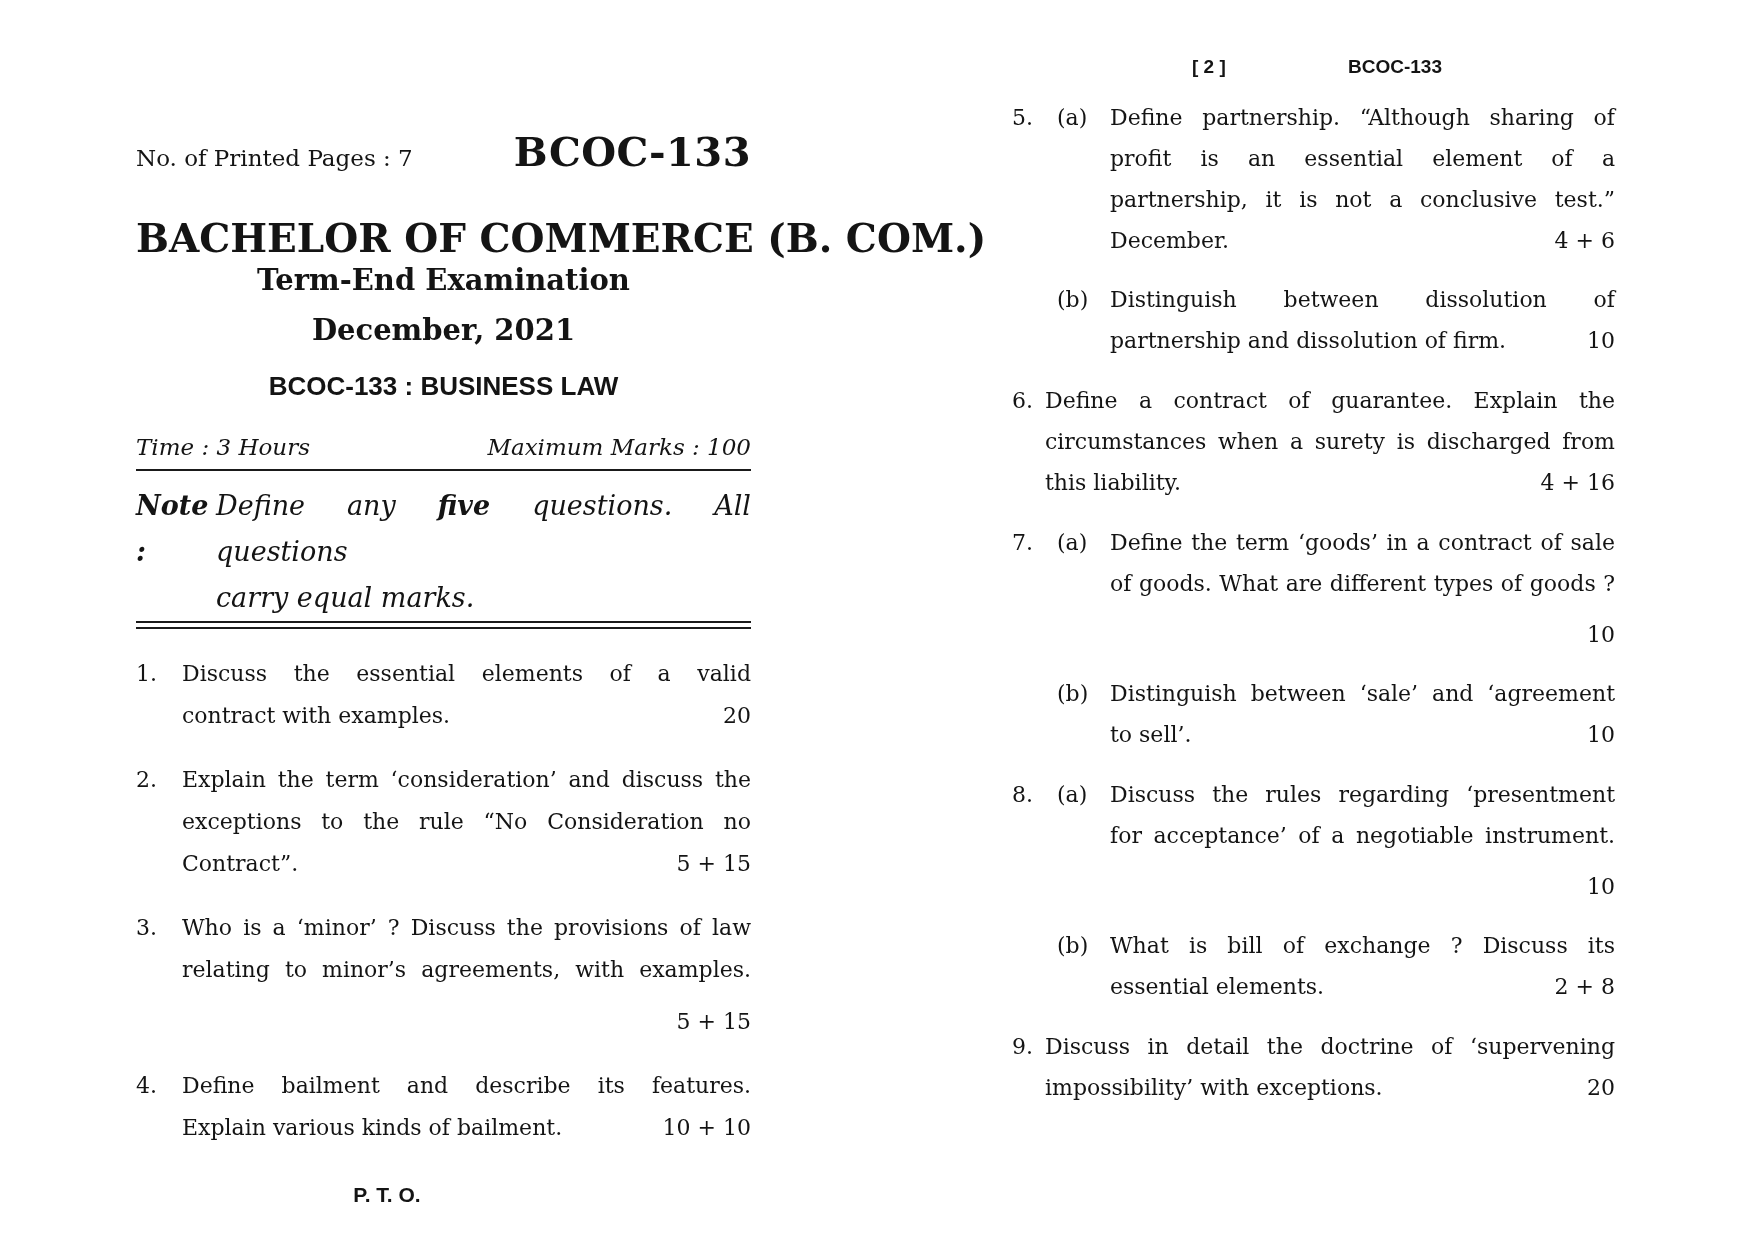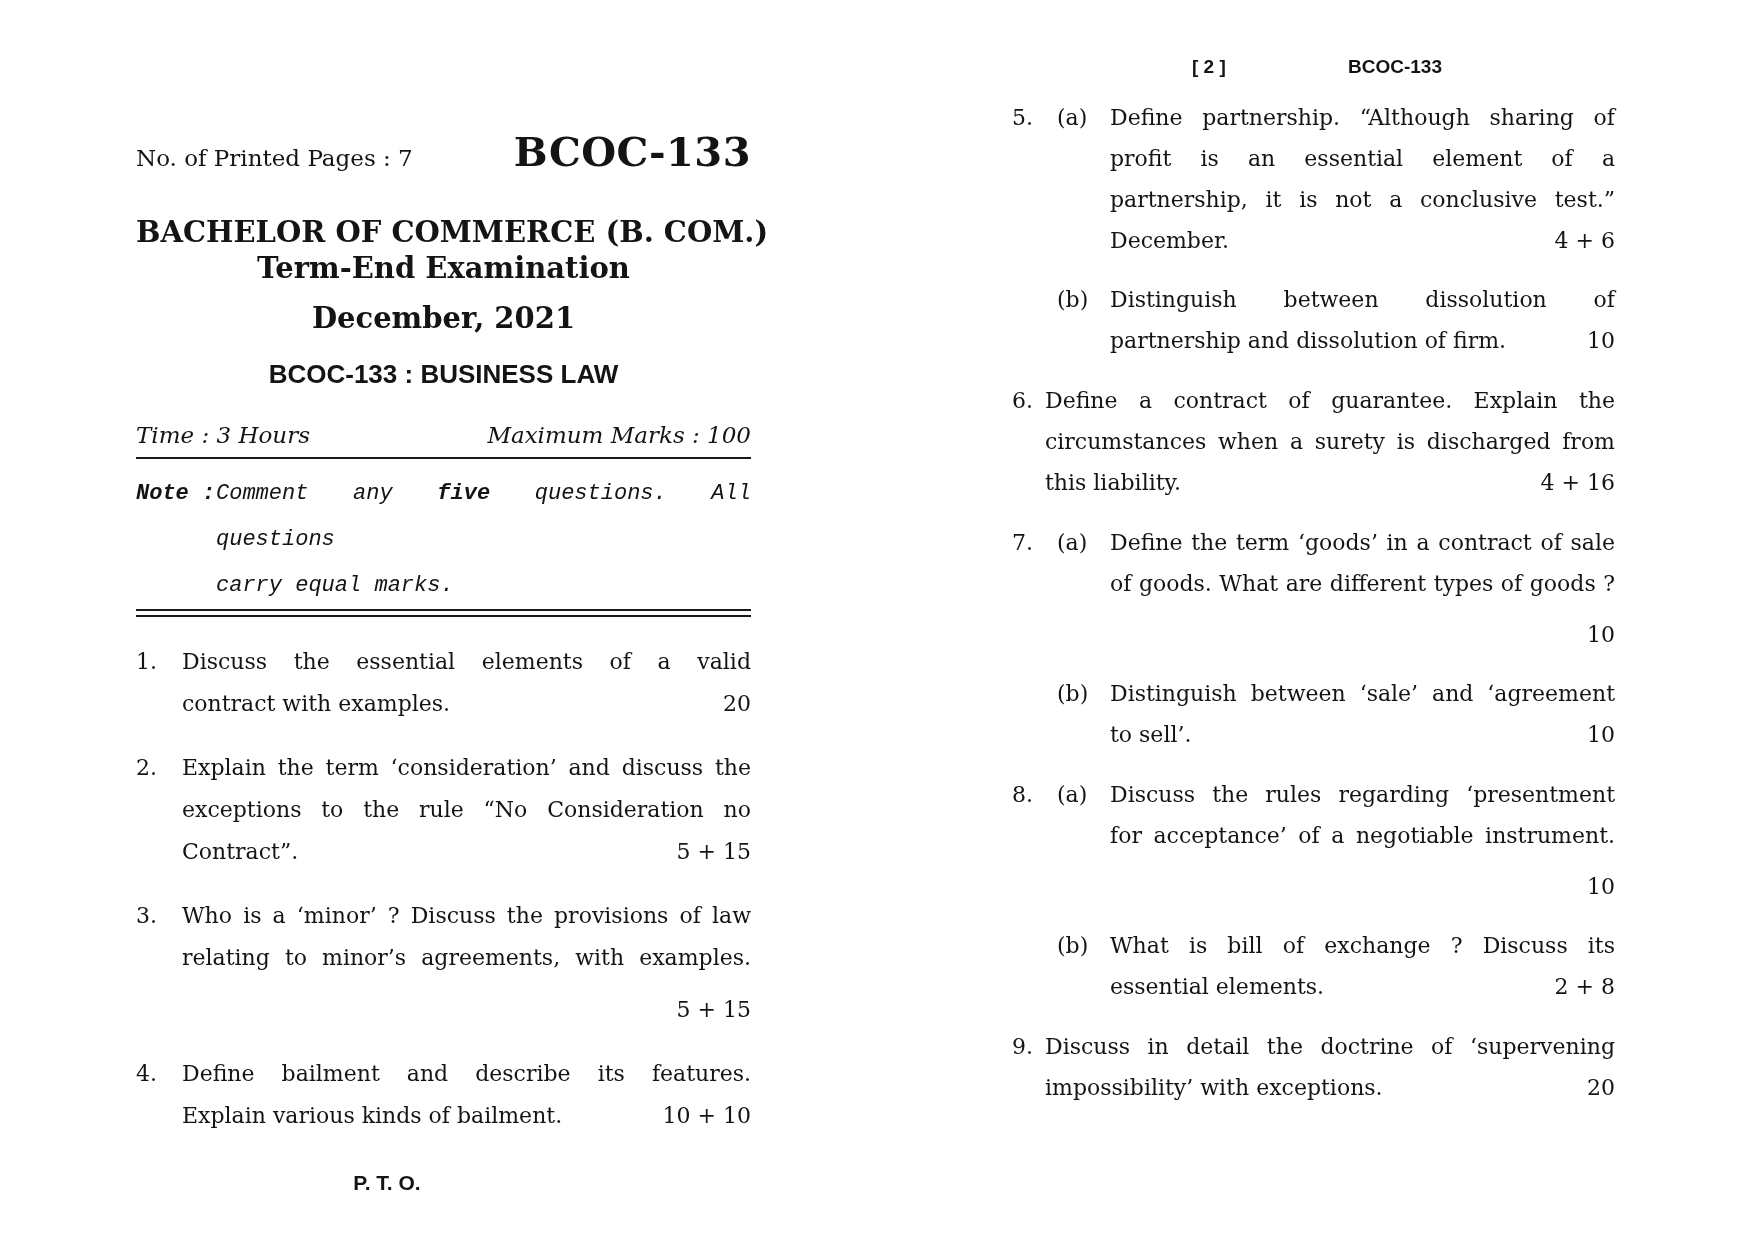--- a/index.html
+++ b/index.html
@@ -16,38 +16,38 @@
   .page-right { left: 1012px; width: 603px; }
 
   
   .head1 {
     margin-top: 128px;
     display: flex; justify-content: space-between; align-items: baseline;
   }
   .printed-pages { font-size: 23px; }
   .code-serif { font-size: 40px; font-weight: bold; letter-spacing: 0.5px; }
 
-  .t1 { margin-top: 40px; font-size: 29px; font-weight: bold; text-align: center; white-space: nowrap; }
+  .t1 { margin-top: 40px; font-size: 39px; font-weight: bold; text-align: center; white-space: nowrap; }
   .t2 { margin-top: 2px; font-size: 29px; font-weight: bold; text-align: center; }
   .t3 { margin-top: 16px; font-size: 29px; font-weight: bold; text-align: center; }
   .subject {
     margin-top: 24px; text-align: center;
     font-family: "Liberation Sans", sans-serif;
     font-weight: bold; font-size: 26px; letter-spacing: 0px;
   }
   .time-row {
     margin-top: 32px;
     display: flex; justify-content: space-between; align-items: baseline;
     font-style: italic; font-size: 23px; gap: 17px;
   }
   .rule { margin-top: 9px; border-top: 2px solid #1a1a1a; height: 0; }
   .note {
     margin-top: 12px;
     display: flex;
-    font-style: italic; font-size: 22px; line-height: 46px; font-family: Liberation Mono, monospace;
+    font-style: italic; font-size: 27px; line-height: 46px;
   }
   .note-label { width: 80px; flex: 0 0 80px; font-weight: bold; }
   .note-body { flex: 1; }
   .dbl-rule {
     border-top: 2.5px solid #1a1a1a;
     border-bottom: 2.5px solid #1a1a1a;
     height: 4px;
   }
   .b { font-weight: bold; }
 
@@ -105,21 +105,21 @@
   <div class="time-row">
     <span>Time : 3 Hours</span>
     <span>Maximum Marks : 100</span>
   </div>
 
   <div class="rule"></div>
 
   <div class="note">
     <span class="note-label">Note :</span>
     <div class="note-body">
-      <div class="line jl"><span>Comment any </span><span class="b">five</span><span> questions. All questions</span></div>
+      <div class="line jl"><span>Define any </span><span class="b">five</span><span> questions. All questions</span></div>
       <div class="line">carry equal marks.</div>
     </div>
   </div>
 
   <div class="dbl-rule"></div>
 
   <div class="questions">
       <div class="q">
         <div class="qnum">1.</div>
         <div class="qbody">

